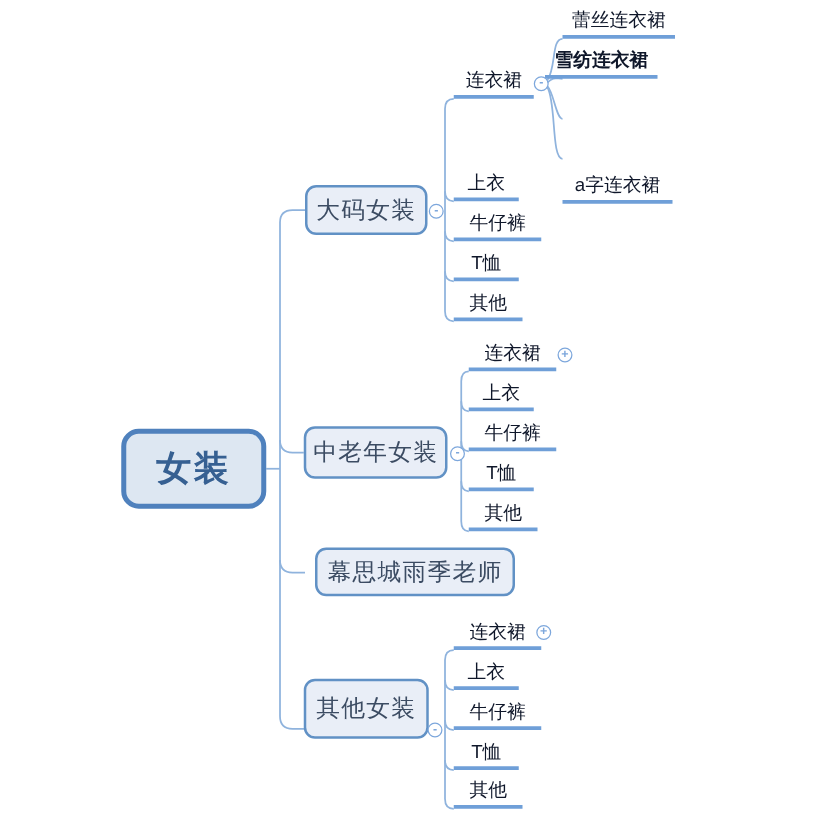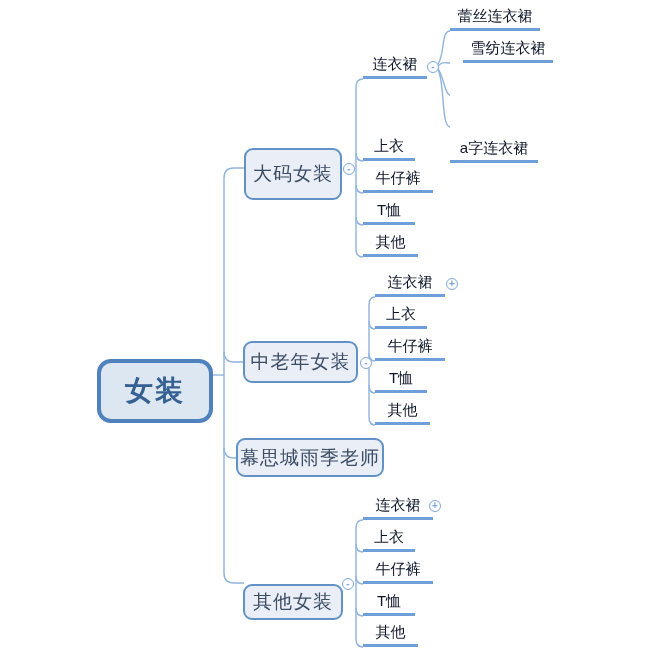--- a/index.html
+++ b/index.html
@@ -67,35 +67,35 @@
       <path d="M369,353 Q369,361 375,361"></path>
       <path d="M369,385 Q369,393 375,393"></path>
 
       <path d="M363,520 Q356,520 356,528 L356,639 Q356,647 363,647"></path>
       <path d="M356,544 Q356,552 363,552"></path>
       <path d="M356,576 Q356,584 363,584"></path>
       <path d="M356,608 Q356,616 363,616"></path>
     </g>
   </svg>
 
-  <div class="rootbox" style="left:97px;top:343px;width:116px;height:64px;margin-top:16px;">女装</div>
+  <div class="rootbox" style="left:97px;top:343px;width:116px;height:64px;">女装</div>
 
-  <div class="box" style="left:244px;top:148px;width:98px;height:52px;">大码女装</div>
+  <div class="box" style="left:244px;top:148px;width:98px;height:40px;">大码女装</div>
   <div class="box" style="left:243px;top:341px;width:115px;height:42px;">中老年女装</div>
-  <div class="box" style="left:236px;top:438px;width:148px;height:39px;">幕思城雨季老师</div>
-  <div class="box" style="left:243px;top:584px;width:100px;height:36px;">其他女装</div>
+  <div class="box" style="left:252px;top:438px;width:160px;height:39px;">幕思城雨季老师</div>
+  <div class="box" style="left:243px;top:543px;width:100px;height:48px;">其他女装</div>
 
   <div class="line-node" style="left:363px;top:55px;width:64px;">连衣裙</div>
   <div class="line-node" style="left:363px;top:137px;width:52px;">上衣</div>
   <div class="line-node" style="left:363px;top:169px;width:70px;">牛仔裤</div>
   <div class="line-node" style="left:363px;top:201px;width:52px;">T恤</div>
   <div class="line-node" style="left:363px;top:233px;width:55px;">其他</div>
 
   <div class="line-node" style="left:450px;top:7px;width:90px;">蕾丝连衣裙</div>
-  <div class="line-node" style="left:463px;top:39px;width:90px;">雪纺连衣裙</div>
+  <div class="line-node" style="left:436px;top:39px;width:90px;font-weight:bold;">雪纺连衣裙</div>
   <div class="line-node" style="left:450px;top:103px;width:88px;margin-top:36px;">a字连衣裙</div>
 
   <div class="line-node" style="left:375px;top:273px;width:70px;">连衣裙</div>
   <div class="line-node" style="left:375px;top:305px;width:52px;">上衣</div>
   <div class="line-node" style="left:375px;top:337px;width:70px;">牛仔裤</div>
   <div class="line-node" style="left:375px;top:369px;width:52px;">T恤</div>
   <div class="line-node" style="left:375px;top:401px;width:55px;">其他</div>
 
   <div class="line-node" style="left:363px;top:496px;width:70px;">连衣裙</div>
   <div class="line-node" style="left:363px;top:528px;width:52px;">上衣</div>

